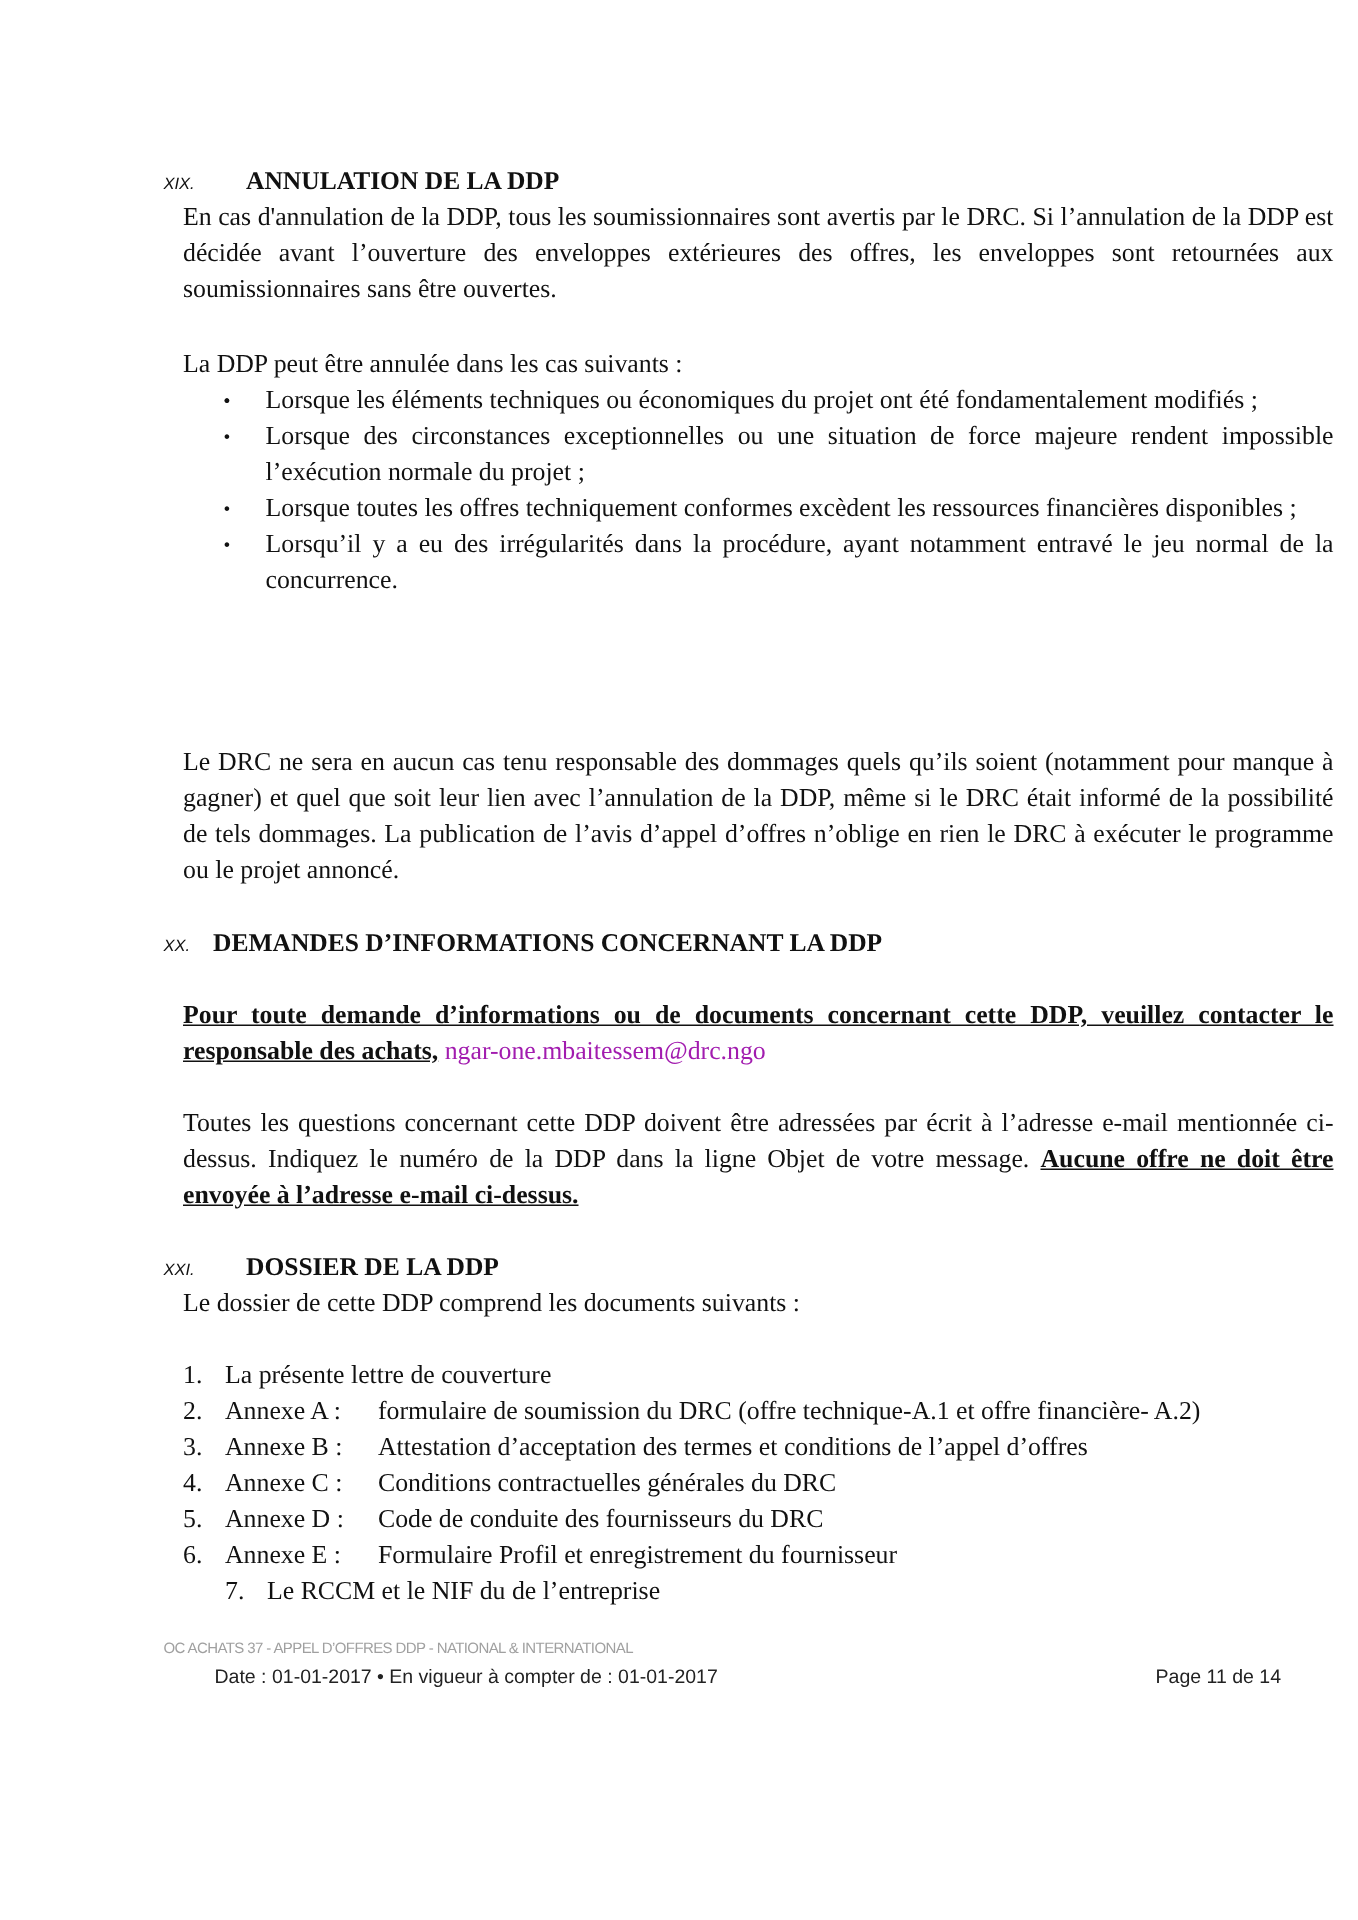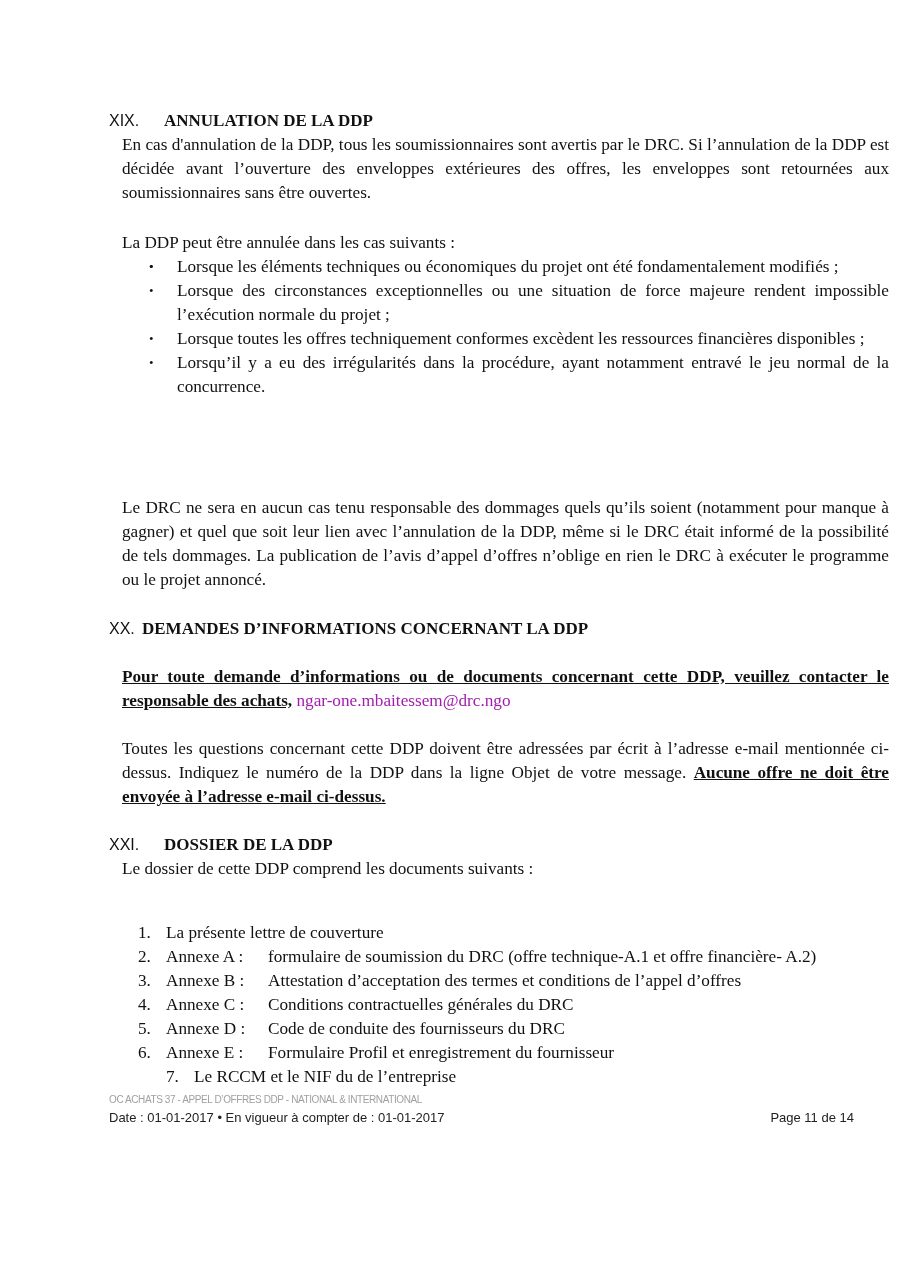--- a/index.html
+++ b/index.html
@@ -16,38 +16,38 @@
                  line-height: 20px; letter-spacing: -0.3px; transform: scaleX(0.82); transform-origin: left center;
                  white-space: nowrap; }
     .logo-word.grey { color: #a7a9ac; }
     .logo-word.red { color: #c8102e; }
 
     .text { font-size: 17.2px; line-height: 24px; }
     .block { position: absolute; left: 122px; width: 767px; }
     .just { text-align: justify; text-align-last: left; }
 
     .heading { position: absolute; left: 109px; font-size: 17px; line-height: 22px; white-space: nowrap; }
-    .heading .num { font-family: "Liberation Sans", sans-serif; font-size: 16px; display: inline-block; }
+    .heading .num { font-family: "Liberation Sans", sans-serif; font-size: 11px; display: inline-block; font-style: italic; }
     .heading .title { font-weight: bold; }
 
     ul.bullets { list-style: none; margin: 0; padding: 0; }
     ul.bullets li { position: relative; padding-left: 55px; }
     ul.bullets li .dot { position: absolute; left: 27px; top: 0; font-size: 13px; }
 
     .bu { font-weight: bold; text-decoration: underline; }
     .link { color: #a21caf; text-decoration: none; }
 
-    ol.docs { list-style: none; margin: 16px; padding: 0; font-family: Liberation Serif, serif; }
+    ol.docs { list-style: none; margin: 0; padding: 0; font-family: Liberation Serif, serif; }
     ol.docs li { white-space: nowrap; }
     ol.docs .n { display: inline-block; width: 28px; }
     ol.docs .ann { display: inline-block; width: 102px; }
 
     .footer { position: absolute; left: 109px; width: 745px; font-family: "Liberation Sans", sans-serif; }
     .footer .ref { font-size: 10px; color: #a0a0a0; letter-spacing: -0.4px; }
-    .footer .line { font-size: 13px; color: #222; display: flex; justify-content: space-between; margin-top: 5px; }
+    .footer .line { font-size: 13px; color: #222; display: flex; justify-content: space-between; margin-top: 5px; margin-left: 34px; }
   </style>
 </head>
 <body>
 
 <div class="page">
 
 
   <div class="heading" style="top:110px;">
     <span class="num" style="width:55px;">XIX.</span><span class="title">ANNULATION DE LA DDP</span>
   </div>

